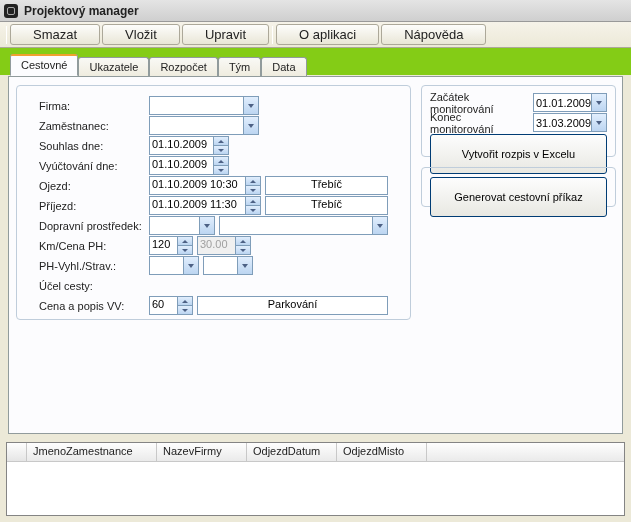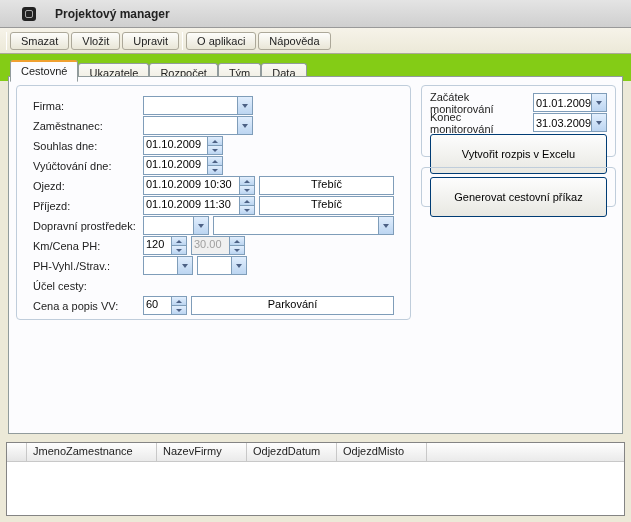--- a/index.html
+++ b/index.html
@@ -7,26 +7,25 @@
     font-family: Tahoma, Arial, sans-serif;
     font-size: 11px;
     background: #ece9d8;
     width: 631px;
     height: 522px;
     overflow: hidden;
     position: relative;
   }
   .titlebar {
     background: linear-gradient(#e4e4e4, #cfcfcf);
-    height: 28px;
+    height: 22px;
     border-bottom: 1px solid #999;
     display: flex;
     align-items: center;
-    padding: 0 22px;
-    gap: 13px;
+    padding: 0 4px;
   }
   .titlebar .app-icon {
     width: 14px; height: 14px;
     background: #222;
     border-radius: 3px;
     margin-right: 6px;
     position: relative;
   }
   .titlebar .app-icon::after {
     content: "";
@@ -53,23 +52,23 @@
     width: 1px;
     height: 18px;
     background: #ccc;
     border-right: 1px solid #fff;
     margin: 0 2px;
   }
   .menubar .mbtn {
     background: linear-gradient(#fdfdfb, #e9e6d7);
     border: 1px solid #aca899;
     border-radius: 3px;
-    padding: 2px 10px;
+    padding: 2px 22px;
     margin: 0 1px;
-    font-size: 11px;
+    font-size: 13px;
     cursor: default;
     color: #222;
   }
   .tabstrip {
     display: flex;
     align-items: flex-end;
     padding: 6px 6px 0 10px;
     height: 27px;
     background: #84cc16;
   }
@@ -110,21 +109,21 @@
   }
   .groupbox {
     position: absolute;
     border: 1px solid #bfcddb;
     border-radius: 4px;
     background: transparent;
   }
   .gb-left {
     left: 7px; top: 8px;
     width: 395px; height: 235px;
-    padding: 10px 16px;
+    padding: 10px 22px;
   }
   .gb-right1 {
     left: 412px; top: 8px;
     width: 195px; height: 72px;
     padding: 7px 8px;
   }
   .gb-right2 {
     left: 412px; top: 90px;
     width: 195px; height: 40px;
     padding: 7px 8px;

